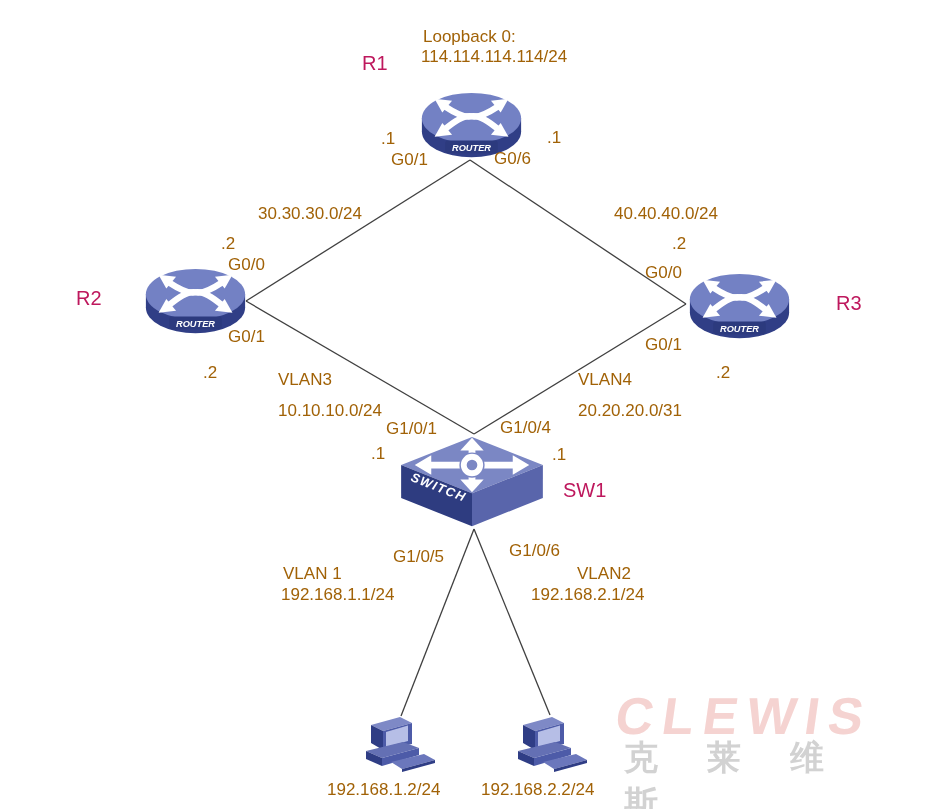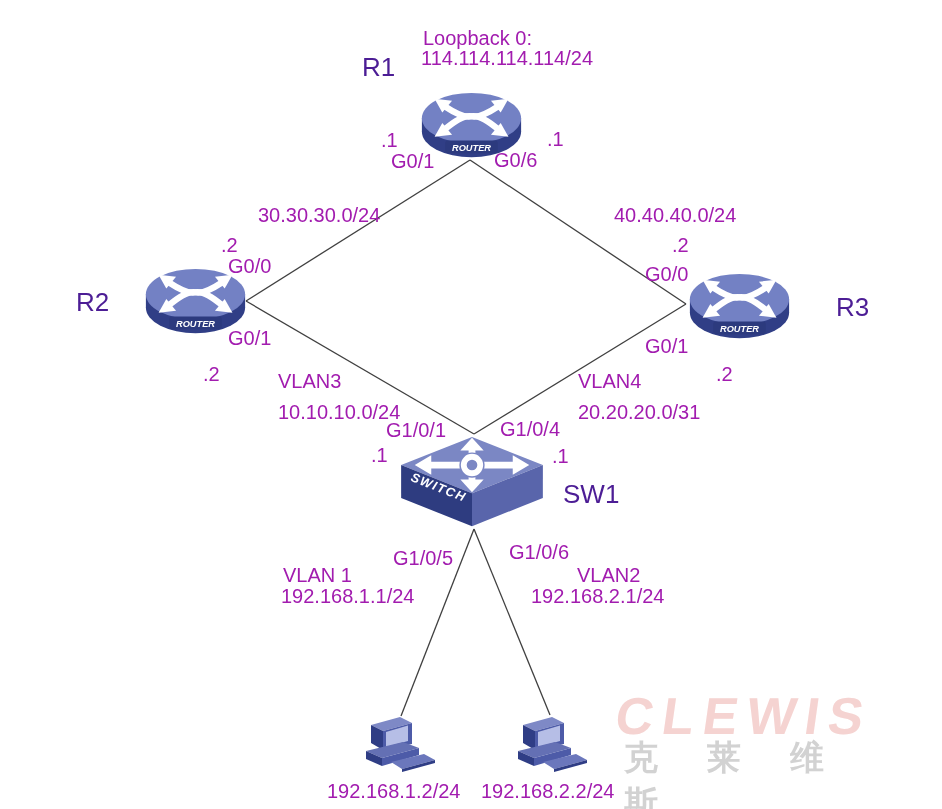--- a/index.html
+++ b/index.html
@@ -1,19 +1,19 @@
 <!DOCTYPE html>
 <html><head>
 <meta charset="utf-8">
 <style>
   html,body{margin:0;padding:0;background:#fff;}
   #canvas{position:relative;width:942px;height:809px;background:#fff;overflow:hidden;
           font-family:"Liberation Sans","DejaVu Sans",sans-serif;}
-  .lbl{position:absolute;font-size:20px;line-height:1.18;color:#a21caf;white-space:nowrap;}
-  .name{font-size:26px;color:#4c1d95;}
+  .lbl{position:absolute;font-size:17px;line-height:1.18;color:#a16207;white-space:nowrap;}
+  .name{font-size:20px;color:#be185d;}
   .dev{position:absolute;}
   .dev svg{display:block;width:100%;height:100%;}
   #links{position:absolute;left:0;top:0;width:942px;height:809px;}
   .wm-logo{position:absolute;left:616px;top:686px;font-size:52px;font-weight:bold;
            letter-spacing:9px;color:#f5d3d1;transform:skewX(-8deg);}
   .wm-cn{position:absolute;left:624px;top:735px;font-size:34px;font-weight:bold;
          letter-spacing:49px;color:#d2d2d2;}
 </style>
 </head>
 <body>

